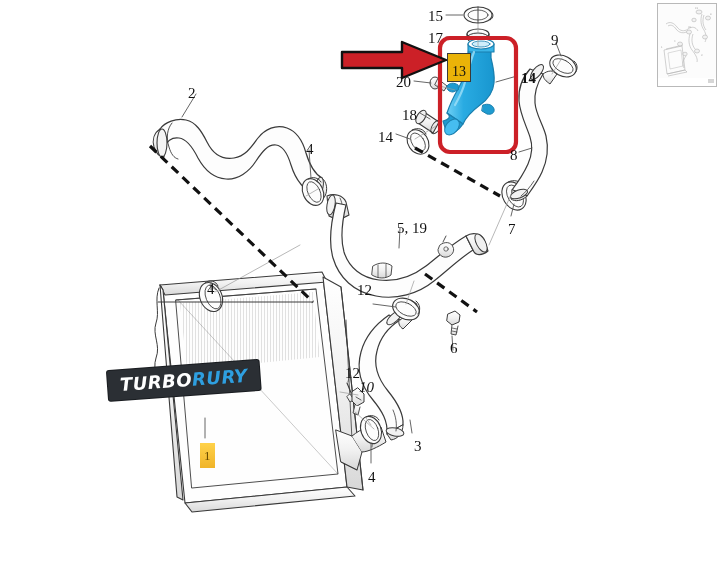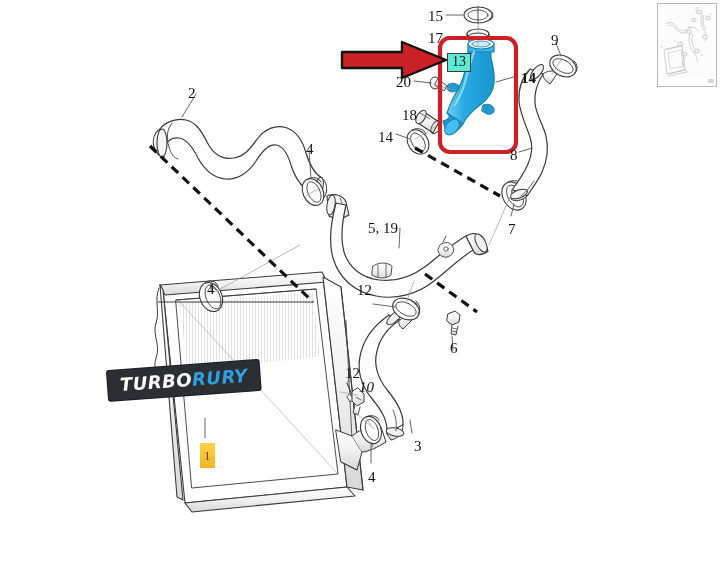--- a/index.html
+++ b/index.html
@@ -31,23 +31,23 @@
     color: #111111;
     white-space: nowrap;
     line-height: 1;
     user-select: none;
   }
   .callout-boxed {
     position: absolute;
     font-family: "Liberation Serif", "DejaVu Serif", serif;
     font-size: 14px;
     color: #111111;
-    background: #5eead4;
+    background: #eab308;
     border: 1.5px solid #3a3a3a;
-    padding: 1px 4px 2px 4px;
+    padding: 11px 4px 2px 4px;
     line-height: 1;
     white-space: nowrap;
     user-select: none;
   }
   .callout-highlight {
     position: absolute;
     font-family: "Liberation Serif", "DejaVu Serif", serif;
     font-size: 13px;
     color: #6b4c00;
     background: linear-gradient(180deg, #ffd24a 0%, #f0b429 100%);
@@ -426,21 +426,21 @@
   <div class="callout-label" style="left:428px; top:9px;">15</div>
   <div class="callout-label" style="left:428px; top:31px;">17</div>
   <div class="callout-label" style="left:551px; top:33px;">9</div>
   <div class="callout-label" style="left:521px; top:71px;font-weight:bold;">14</div>
   <div class="callout-label" style="left:396px; top:75px;">20</div>
   <div class="callout-label" style="left:188px; top:86px;">2</div>
   <div class="callout-label" style="left:402px; top:108px;">18</div>
   <div class="callout-label" style="left:378px; top:130px;">14</div>
   <div class="callout-label" style="left:510px; top:148px;">8</div>
   <div class="callout-label" style="left:306px; top:142px;">4</div>
-  <div class="callout-label" style="left:368px; top:221px;">5, 19</div>
+  <div class="callout-label" style="left:397px; top:221px;">5, 19</div>
   <div class="callout-label" style="left:508px; top:222px;">7</div>
   <div class="callout-label" style="left:207px; top:282px;">4</div>
   <div class="callout-label" style="left:357px; top:283px;">12</div>
   <div class="callout-label" style="left:450px; top:341px;">6</div>
   <div class="callout-label" style="left:345px; top:366px;">12</div>
   <div class="callout-label" style="left:359px; top:380px;font-style:italic;">10</div>
   <div class="callout-label" style="left:414px; top:439px;">3</div>
   <div class="callout-label" style="left:368px; top:470px;">4</div>
 
   <div class="callout-highlight" style="left:200px; top:443px;">1</div>

